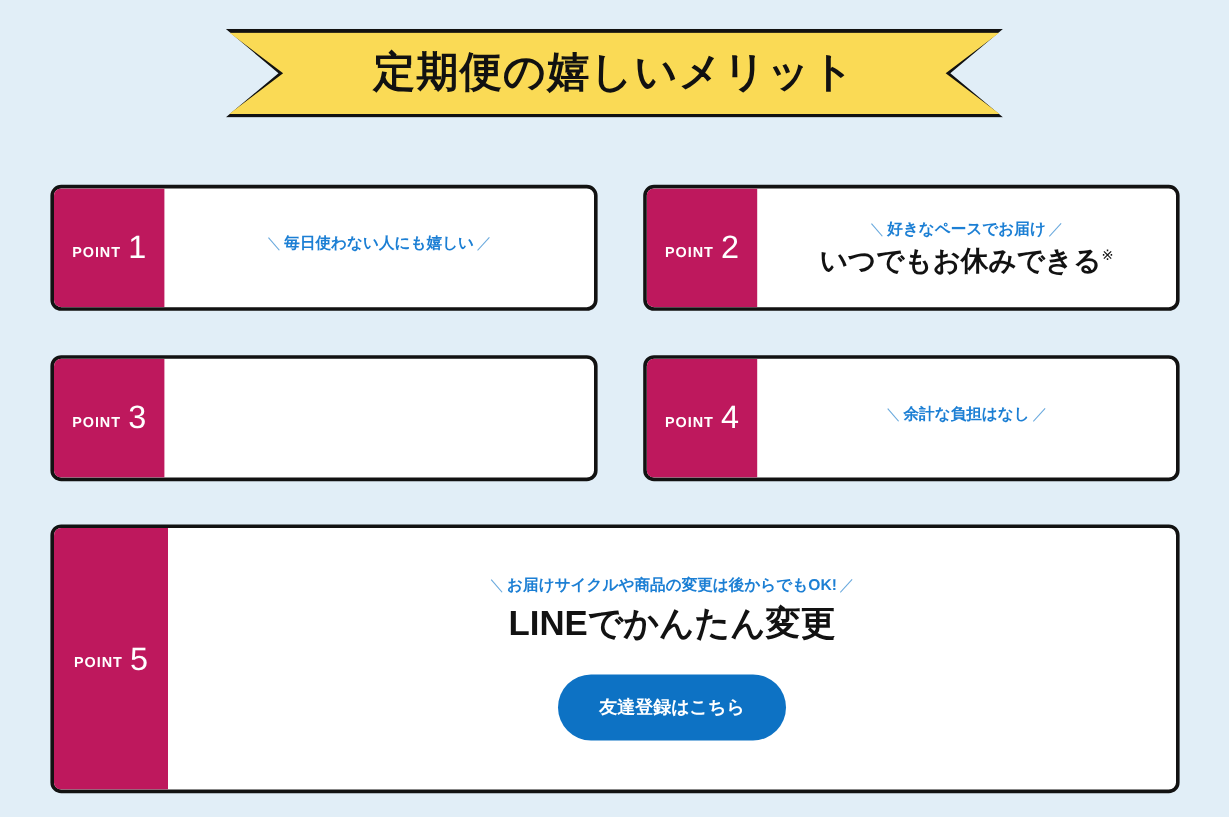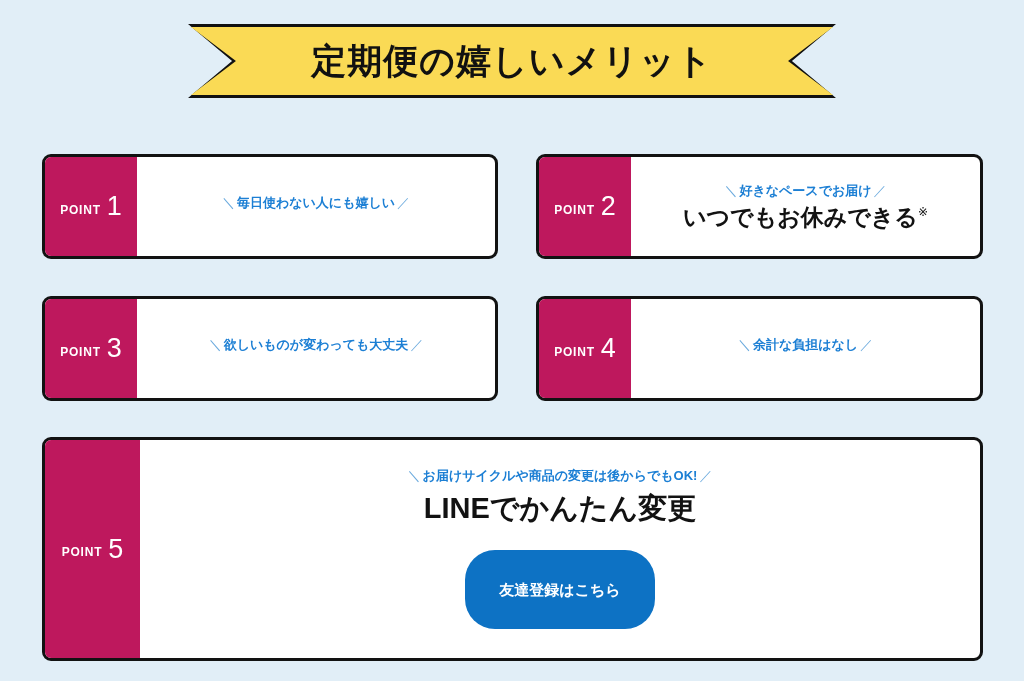--- a/index.html
+++ b/index.html
@@ -155,21 +155,21 @@
   #card-5 .card-sub { font-size: 13px; margin-bottom: 12px; }
   #card-5 .card-title { font-size: 29px; }
   .line-button {
     margin-top: 27px;
     background: #0d72c4;
     color: #ffffff;
     font-size: 15px;
     font-weight: bold;
     border: none;
     border-radius: 30px;
-    padding: 32px 34px;
+    padding: 20px 34px;
     line-height: 1;
     cursor: pointer;
     font-family: inherit;
     white-space: nowrap;
   }
 </style>
 </head>
 <body>
 
 <div class="banner-wrap">
@@ -204,23 +204,20 @@
     </div>
   </div>
 </div>
 
 <div class="card small" id="card-3">
   <div class="card-badge">
     <span class="badge-point">POINT</span>
     <span class="badge-num">3</span>
   </div>
   <div class="card-body">
-    <div class="card-sub">
-      <span class="slash">＼</span><span>欲しいものが変わっても大丈夫</span><span class="slash">／</span>
-    </div>
   </div>
 </div>
 
 <div class="card small" id="card-4">
   <div class="card-badge">
     <span class="badge-point">POINT</span>
     <span class="badge-num">4</span>
   </div>
   <div class="card-body">
     <div class="card-sub">

